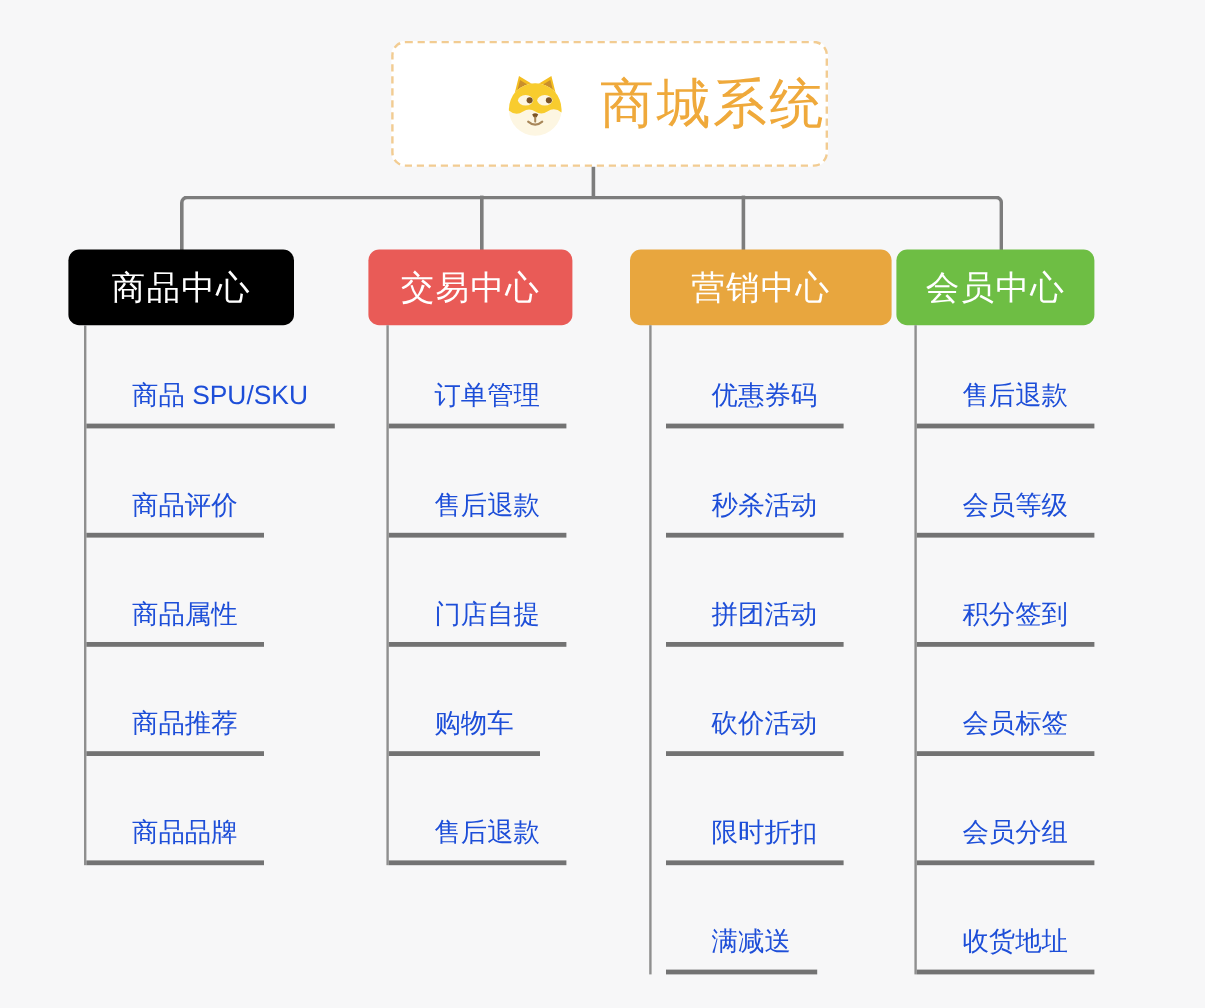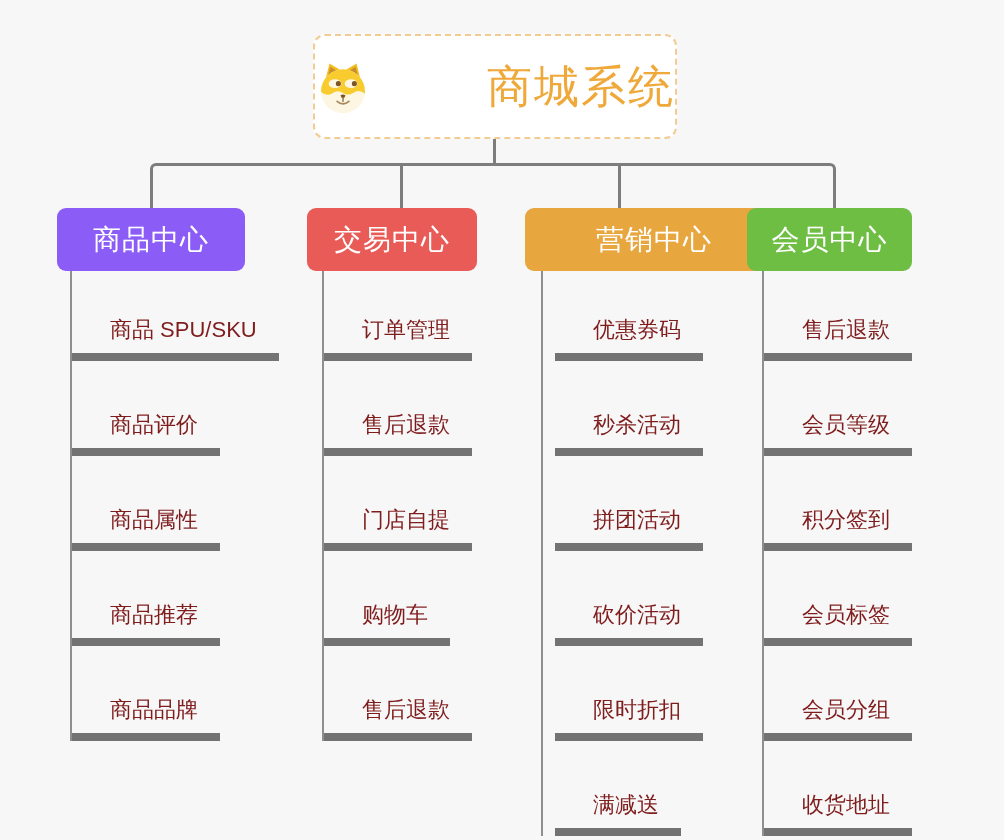--- a/index.html
+++ b/index.html
@@ -6,26 +6,26 @@
   body{
     width:1004px;height:840px;
     background:#f7f7f8;
     font-family:"Liberation Sans","DejaVu Sans",sans-serif;
     position:relative;overflow:hidden;
   }
   .canvas{position:absolute;inset:0;}
 
   
   .root-node{
-    position:absolute;left:313px;top:34px;width:364px;height:105px;
+    position:absolute;left:326px;top:34px;width:364px;height:105px;
     background:#ffffff;
     border:2px dashed #f2cc92;
     border-radius:12px;
     box-sizing:border-box;
-    display:flex;align-items:center;justify-content:space-between;gap:26px;
+    display:flex;align-items:center;justify-content:flex-end;gap:26px;
   }
   .root-title{
     font-size:45px;line-height:1;
     color:#efa93b;
     font-weight:500;
     letter-spacing:2px;
   }
   .doge{width:56px;height:54px;display:block;}
 
   
@@ -45,39 +45,39 @@
 
   
   .branch{
     position:absolute;top:208px;height:63px;
     border-radius:9px;
     display:flex;align-items:center;justify-content:center;
     color:#ffffff;font-size:28px;letter-spacing:1px;
   }
   .b1{left:57px;width:188px;}
   .b2{left:307px;width:170px;}
-  .b3{left:525px;width:218px;padding-left:20px;}
+  .b3{left:525px;width:218px;}
   .b4{left:747px;width:165px;}
 
   
   .col{
     position:absolute;top:271px;
     border-left:2px solid #8f8f8f;
   }
   .c1{left:70px;}
   .c2{left:322px;text-align:center;}
   .c3{left:541px;padding-left:12px;}
   .c4{left:762px;}
   .child{
     width:max-content;
     margin-top:49px;
     padding:0 22px 8px 38px;
-    border-bottom:8px solid #737373;
+    border-bottom:4px solid #737373;
     font-size:22px;line-height:30px;
-    color:#7f1d1d;
+    color:#1d4ed8;
     white-space:nowrap;
   }
   .child:first-child{margin-top:44px;}
 </style>
 </head>
 <body>
 
 <div class="canvas">
 
   <div class="root-node">
@@ -103,21 +103,21 @@
       </svg>
     </span>
     <span class="root-title">商城系统</span>
   </div>
 
   <div class="line root-stem"></div>
   <div class="bracket"></div>
   <div class="line drop drop-2"></div>
   <div class="line drop drop-3"></div>
 
-  <div class="branch b1" style="background: #8b5cf6;">
+  <div class="branch b1" style="background: #000000;">
     <span>商品中心</span>
   </div>
   <div class="branch b2" style="background: rgb(233, 91, 87);">
     <span>交易中心</span>
   </div>
   <div class="branch b3" style="background: rgb(232, 166, 62);">
     <span>营销中心</span>
   </div>
   <div class="branch b4" style="background: rgb(110, 190, 68);">
     <span>会员中心</span>

